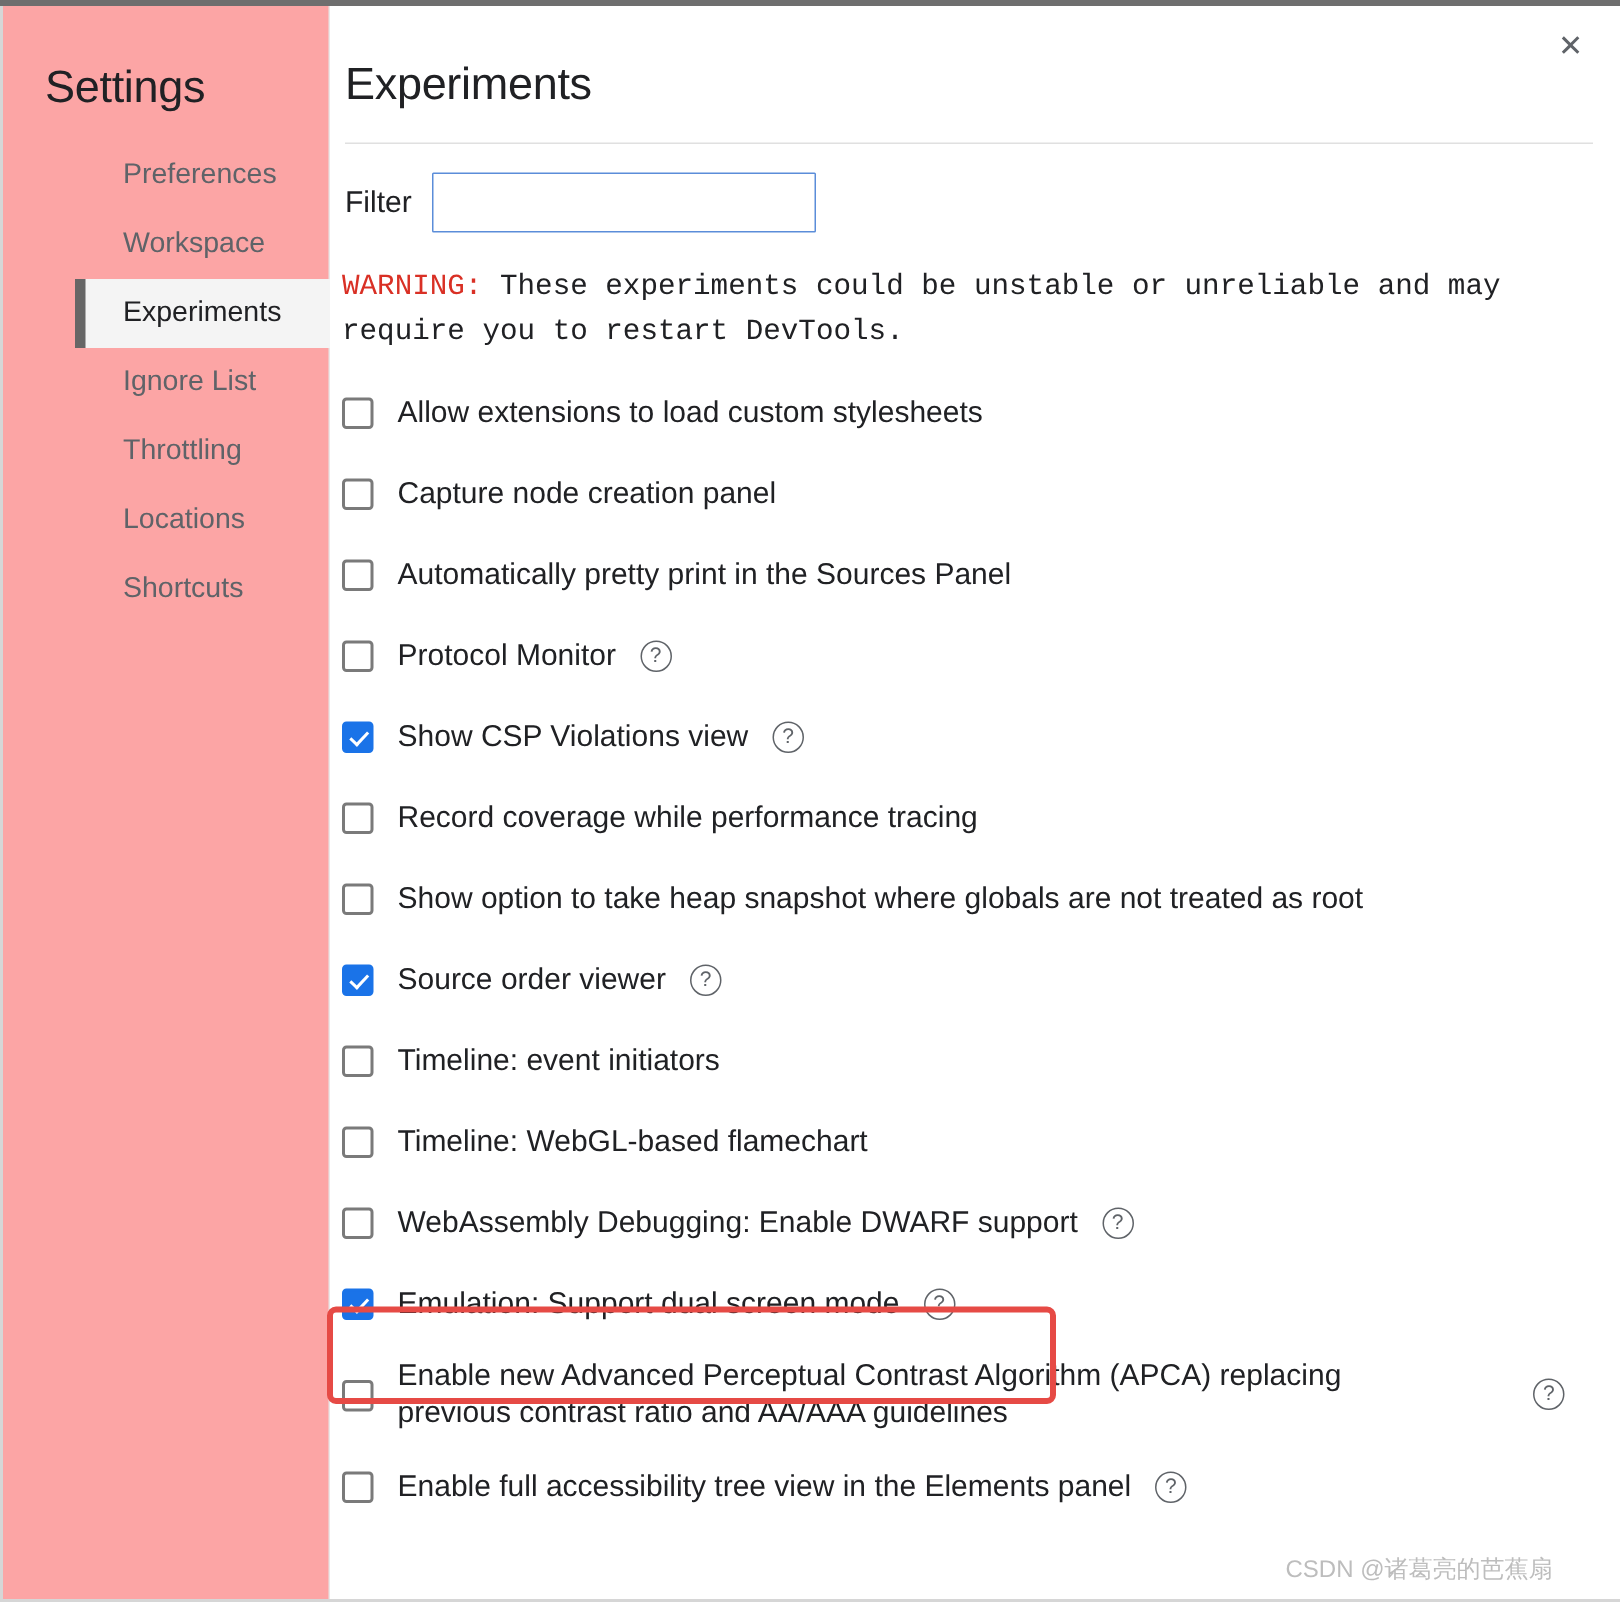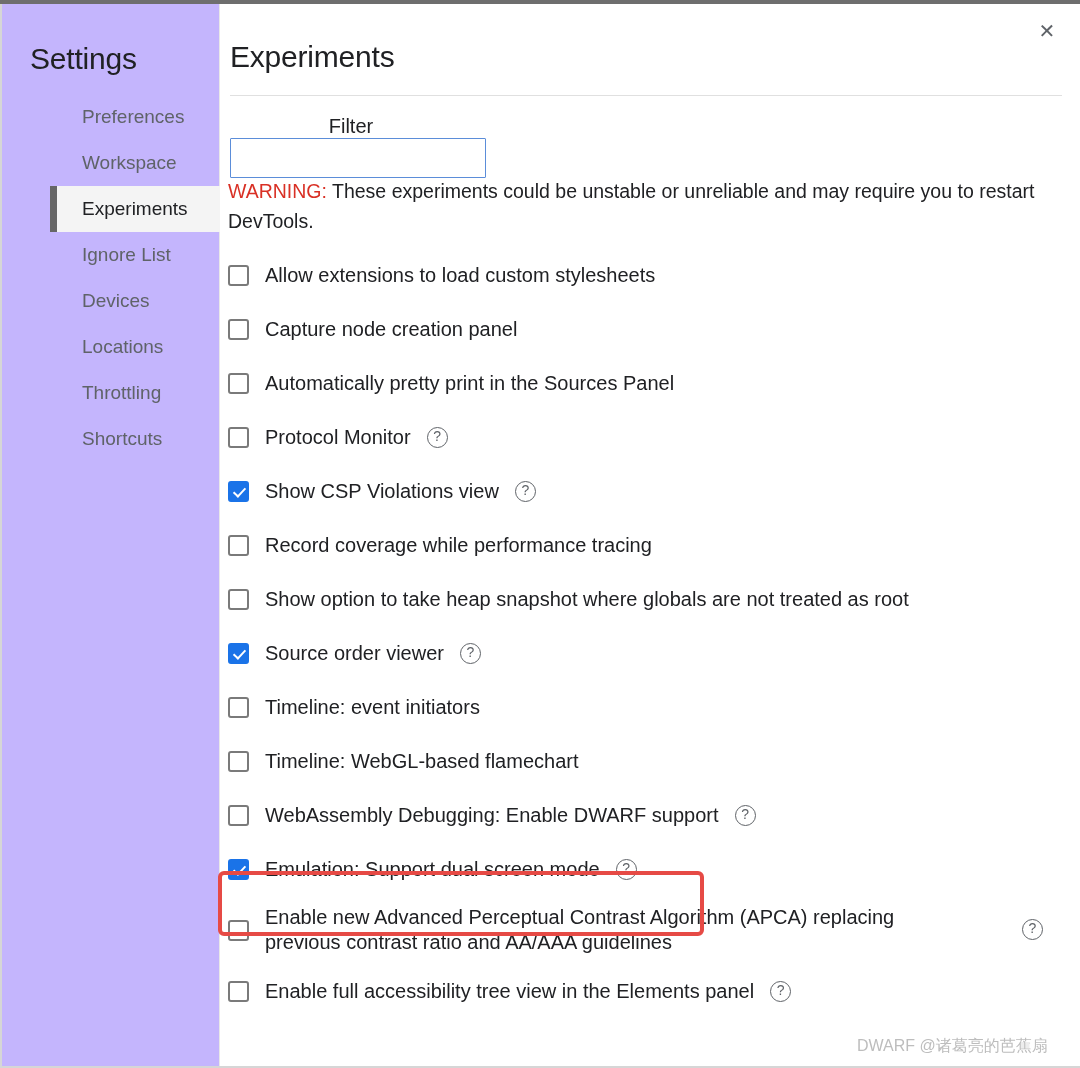--- a/index.html
+++ b/index.html
@@ -61,21 +61,21 @@
     user-select: none;
   }
 
   
   .sidebar {
     position: absolute;
     left: 2px;
     top: 4px;
     width: 218px;
     height: 1062px;
-    background: #c4b5fd;
+    background: #fca5a5;
     border-right: 1px solid #e8e8e8;
     box-sizing: border-box;
   }
   .settings-title {
     position: absolute;
     left: 28px;
     top: 38px;
     font-size: 30px;
     color: #202124;
     font-weight: 400;
@@ -138,21 +138,20 @@
     background: #e0e0e0;
   }
 
   
   .filter-row {
     position: absolute;
     left: 10px;
     top: 111px;
     display: flex;
     align-items: center;
-    flex-direction: column;
   }
   .filter-label {
     font-size: 20px;
     color: #202124;
     margin-right: 14px;
   }
   .filter-input {
     width: 256px;
     height: 40px;
     border: 1px solid #5b8dd9;
@@ -168,20 +167,21 @@
 
   
   .warning {
     position: absolute;
     left: 8px;
     top: 172px;
     width: 812px;
     font-size: 19.5px;
     line-height: 30px;
     color: #202124;
+    font-family: Liberation Mono, monospace;
   }
   .warning-label {
     color: #d93025;
   }
 
   
   .exp-list {
     position: absolute;
     left: 0;
     top: 244px;
@@ -303,27 +303,24 @@
         <div class="nav-item">
           <span>Workspace</span>
         </div>
         <div class="nav-item selected">
           <span>Experiments</span>
         </div>
         <div class="nav-item">
           <span>Ignore List</span>
         </div>
         <div class="nav-item">
-          <span>Devices</span>
+          <span>Throttling</span>
         </div>
         <div class="nav-item">
           <span>Locations</span>
-        </div>
-        <div class="nav-item">
-          <span>Throttling</span>
         </div>
         <div class="nav-item">
           <span>Shortcuts</span>
         </div>
       </div>
   </div>
 
   <div class="main">
     <div class="page-title">Experiments</div>
     <div class="title-divider"></div>
@@ -400,15 +397,15 @@
         <div class="exp-row">
           <div class="cbox"></div>
           <div class="exp-label">Enable full accessibility tree view in the Elements panel</div>
           <div class="help-icon">?</div>
         </div>
       </div>
   </div>
 
   <div class="highlight-box" style="border-color: rgb(230, 74, 69);"></div>
 
-  <div class="watermark">DWARF @诸葛亮的芭蕉扇</div>
+  <div class="watermark">CSDN @诸葛亮的芭蕉扇</div>
 
 </div>
 
 </body></html>

